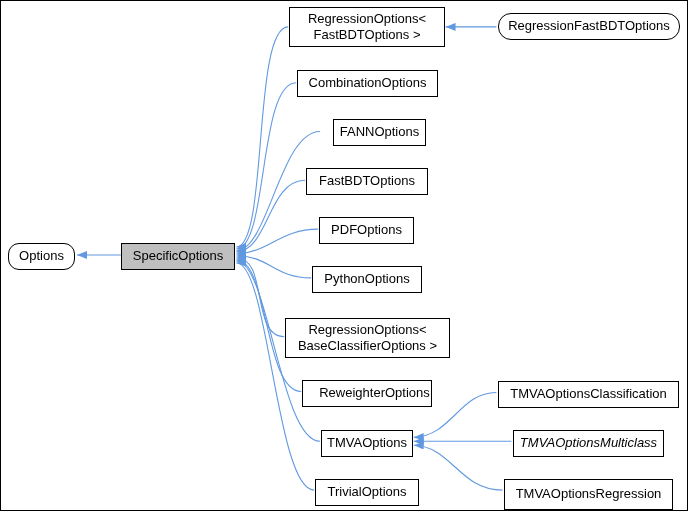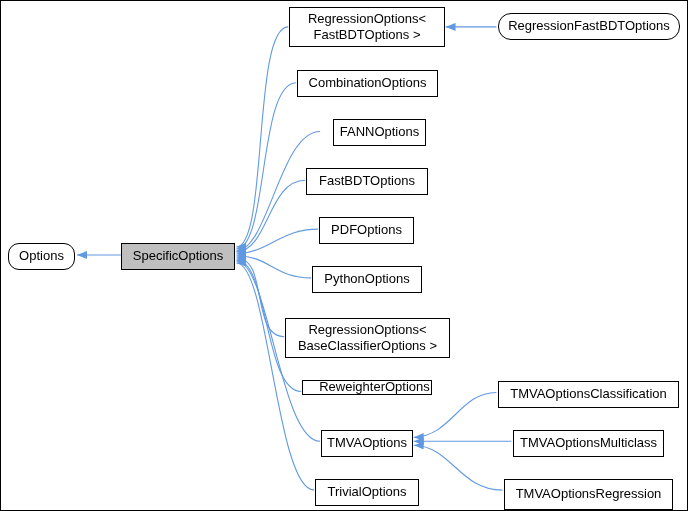--- a/index.html
+++ b/index.html
@@ -102,25 +102,25 @@
 
   <div class="node" style="left:305px; top:167px; width:122px; height:27px;">FastBDTOptions</div>
 
   <div class="node" style="left:318px; top:216px; width:95px; height:27px;">PDFOptions</div>
 
   <div class="node" style="left:311px; top:265px; width:110px; height:27px;">PythonOptions</div>
 
   <div class="node" style="left:284px; top:317px; width:165px; height:40px;">RegressionOptions&lt;
 BaseClassifierOptions &gt;</div>
 
-  <div class="node" style="left:301px; top:379px; width:130px; height:15px;padding-left:15px;">ReweighterOptions</div>
+  <div class="node" style="left:301px; top:379px; width:130px; height:27px;padding-left:15px;">ReweighterOptions</div>
 
   <div class="node" style="left:320px; top:429px; width:92px; height:27px;">TMVAOptions</div>
 
   <div class="node" style="left:314px; top:478px; width:104px; height:27px;">TrivialOptions</div>
 
   <div class="node" style="left:497px; top:380px; width:181px; height:27px;">TMVAOptionsClassification</div>
 
-  <div class="node" style="left:512px; top:429px; width:151px; height:27px;">TMVAOptionsMulticlass</div>
+  <div class="node" style="left:512px; top:429px; width:151px; height:27px;font-style:italic;">TMVAOptionsMulticlass</div>
 
   <div class="node" style="left:503px; top:478px; width:169px; height:31px;">TMVAOptionsRegression</div>
 
 </div>
 
 </body></html>

